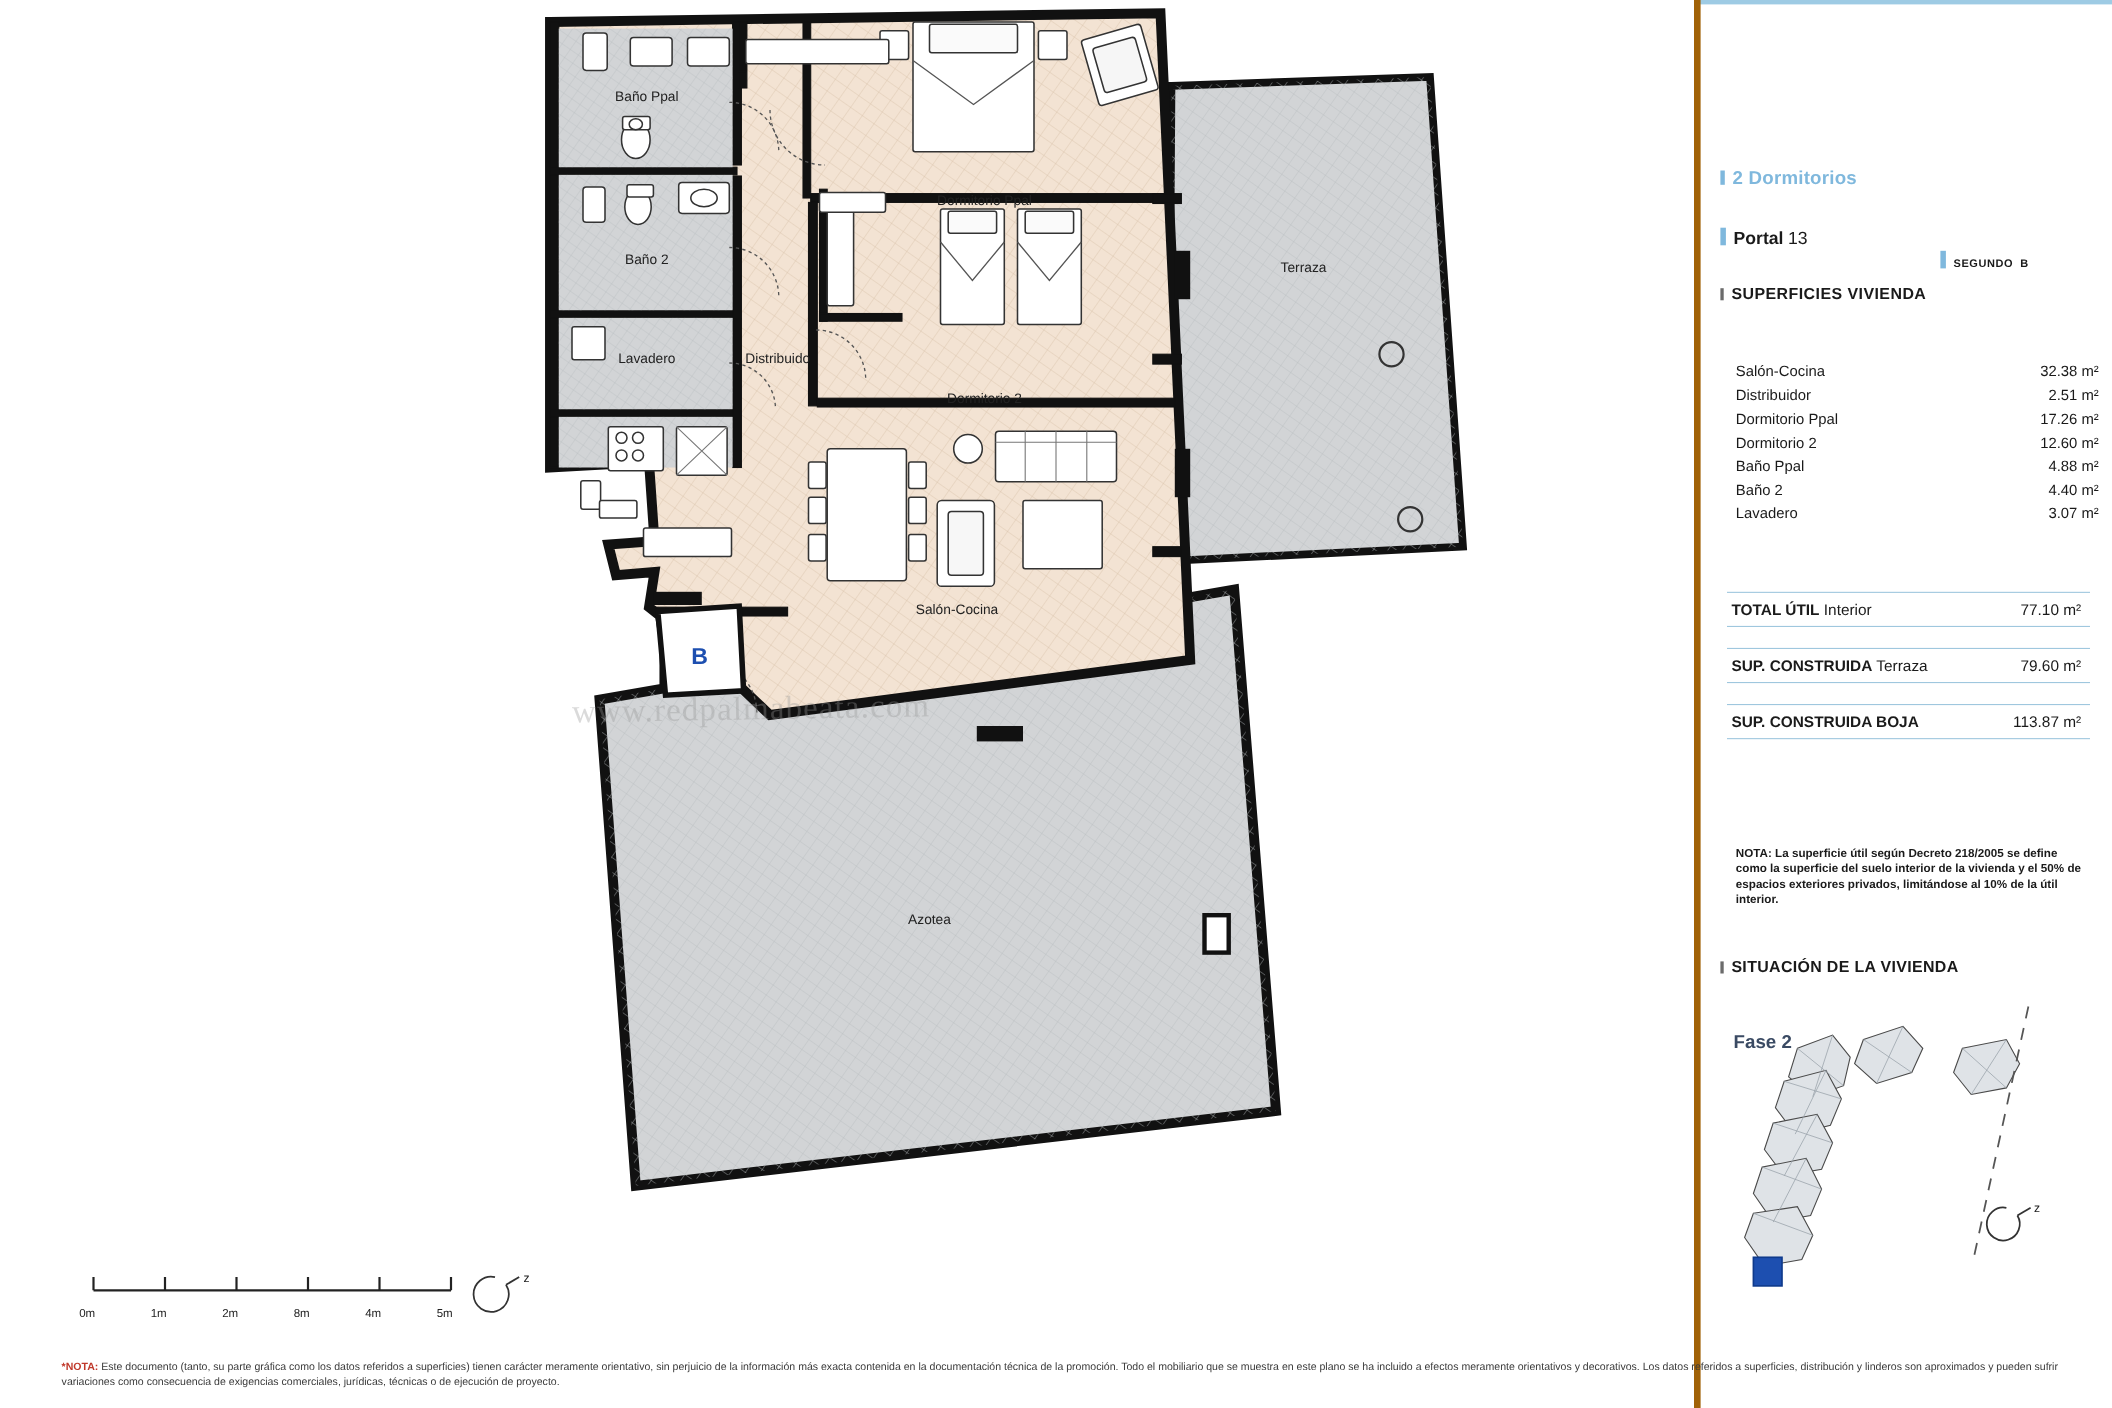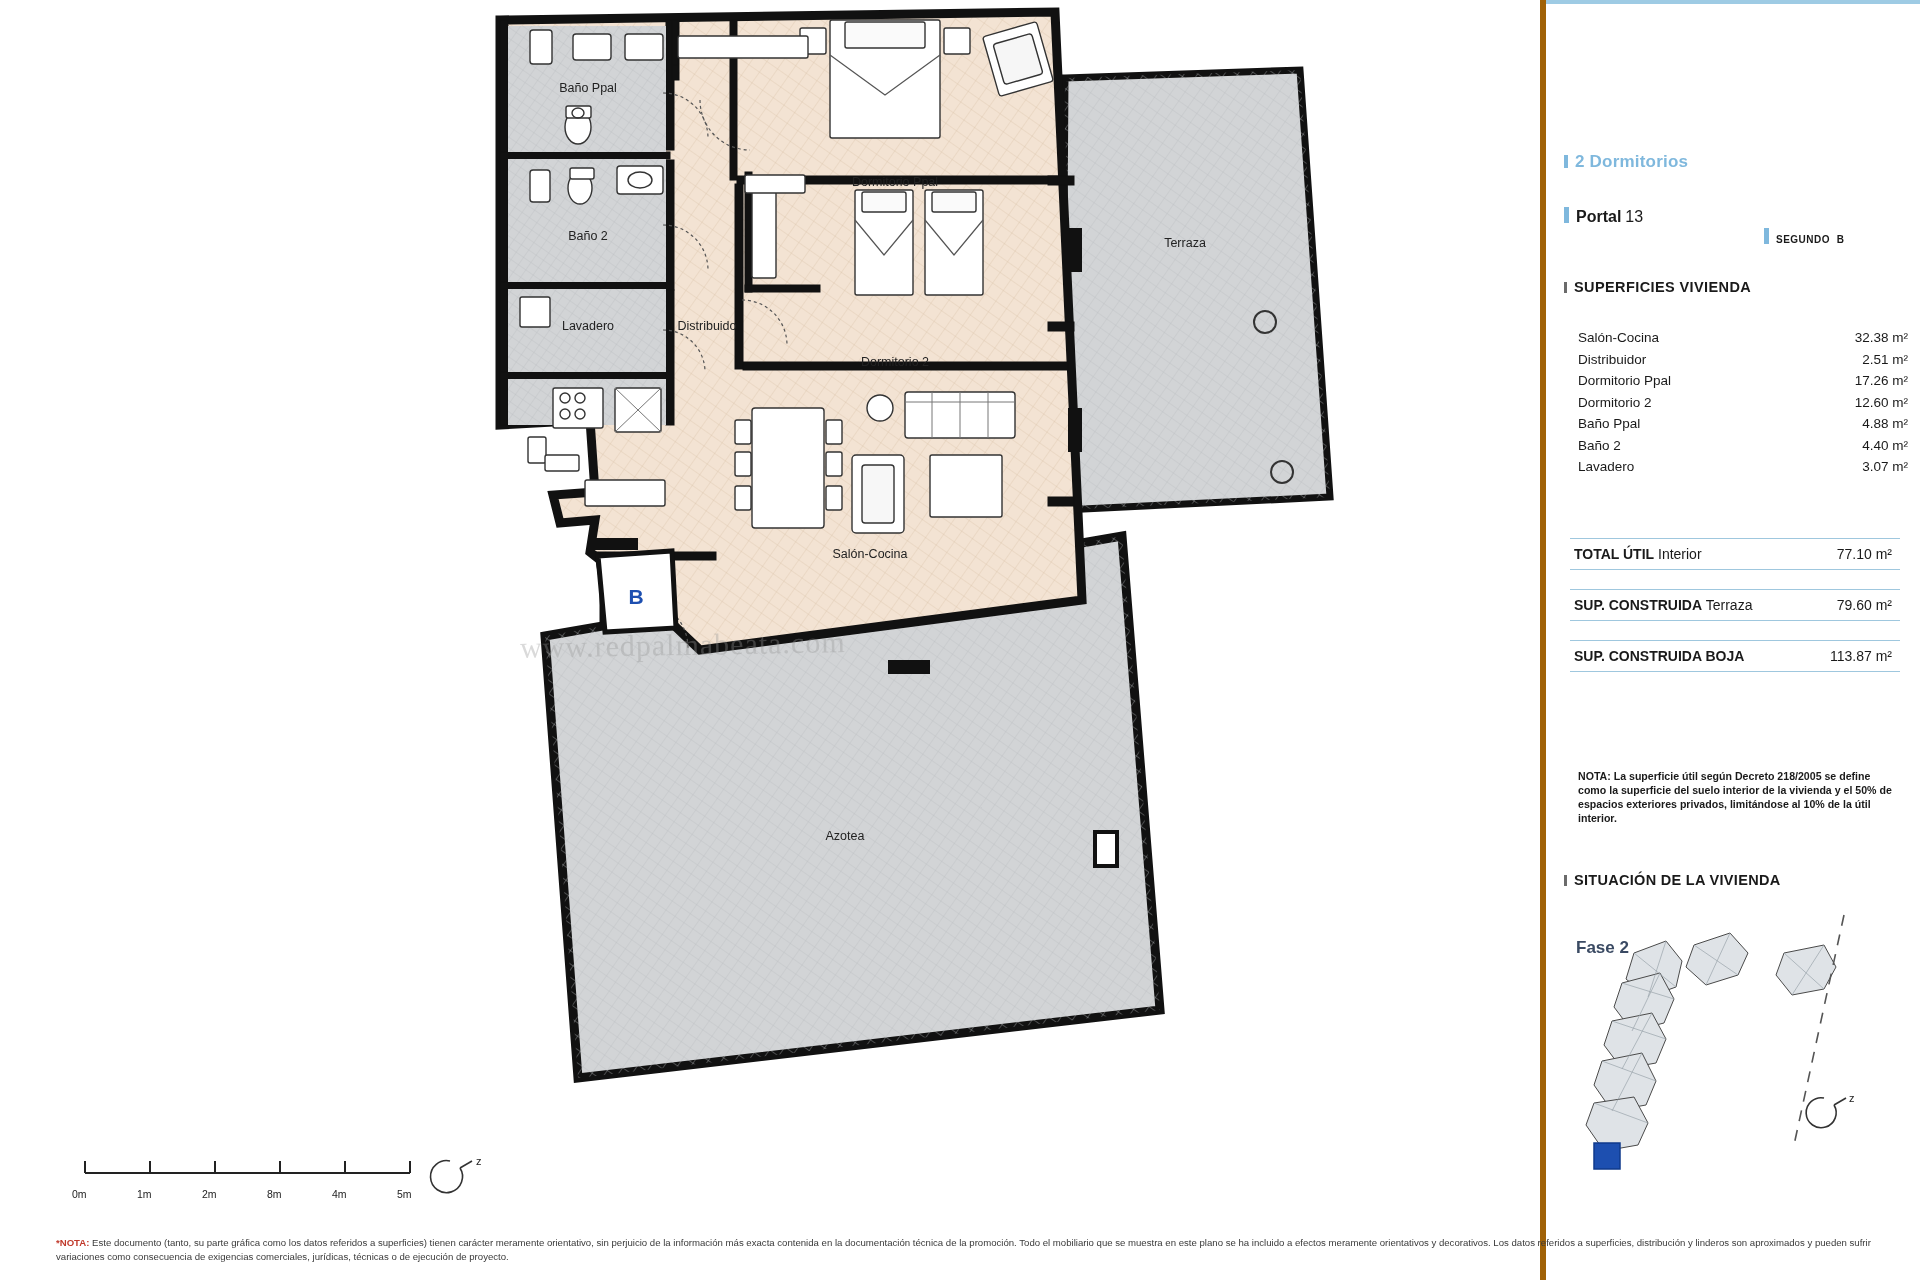--- a/index.html
+++ b/index.html
@@ -30,21 +30,21 @@
     font-size:17px;font-weight:bold;color:#7fb8dd;letter-spacing:.2px;
   }
 
   .portal-row{position:absolute;left:18px;top:207px;width:345px;}
   .portal-label{font-size:16px;font-weight:bold;color:#1a1a1a;margin-top:36px;}
   .portal-num{font-size:16px;color:#1a1a1a;margin-left:4px;}
   .floor{position:absolute;left:200px;top:0;font-size:10px;letter-spacing:.5px;color:#1a1a1a;margin-top:21px;}
   .floor b{font-weight:bold;}
 
   .sec-title{
-    position:absolute;left:18px;top:279px;
+    position:absolute;left:18px;top:260px;
     font-size:14.5px;font-weight:bold;letter-spacing:.4px;color:#1a1a1a;
   }
 
   .areas{position:absolute;left:32px;top:330px;width:330px;font-size:13.5px;}
   .areas .row{display:flex;justify-content:space-between;margin-bottom:6.5px;}
   .areas .row .nm{color:#1a1a1a;}
   .areas .row .vl{color:#1a1a1a;text-align:right;white-space:nowrap;}
 
   .totals{position:absolute;left:24px;top:538px;width:330px;}
   .tot{

